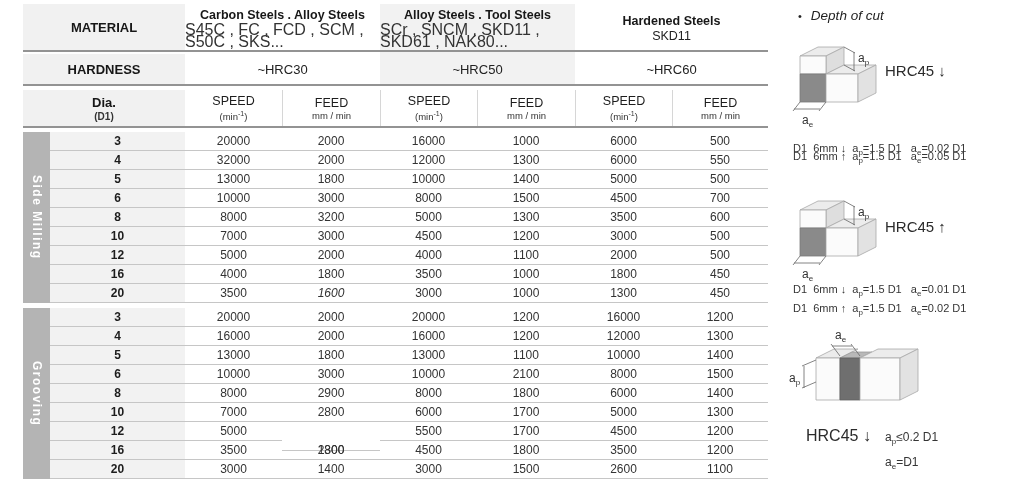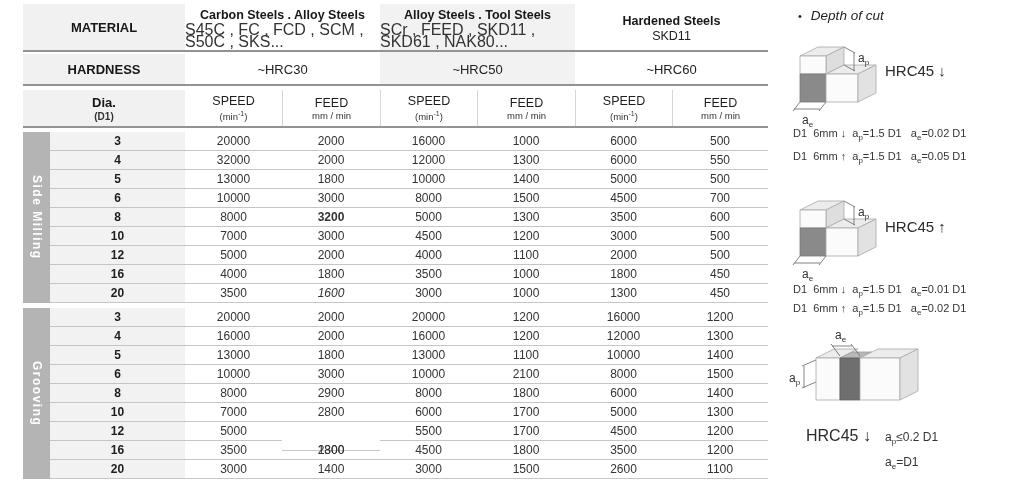--- a/index.html
+++ b/index.html
@@ -62,21 +62,21 @@
       <span class="t1">Dia.</span>
       <span class="t2">(D1)</span>
     </div>
 
     <div class="cell grp g1 row1">
       <span class="gname">Carbon Steels . Alloy Steels</span>
       <span class="ggrades">S45C , FC , FCD , SCM , S50C , SKS...</span>
     </div>
     <div class="cell grp g2 row1">
       <span class="gname">Alloy  Steels . Tool Steels</span>
-      <span class="ggrades">SCr , FEED , SKD11 , SKD61 , NAK80...</span>
+      <span class="ggrades">SCr , SNCM , SKD11 , SKD61 , NAK80...</span>
     </div>
     <div class="cell grp g3 big row1">
       <span class="gname">Hardened Steels</span>
       <span class="ggrades">SKD11</span>
     </div>
 
     <div class="cell hval g1 row3">~HRC30</div>
     <div class="cell hval g2 row3">~HRC50</div>
     <div class="cell hval g3 row3">~HRC60</div>
 
@@ -135,21 +135,21 @@
       <div class="cell val" style="grid-area: 9 / 8;">500</div>
       <div class="cell dia" style="grid-area: 10 / 2;">6</div>
       <div class="cell val" style="grid-area: 10 / 3;">10000</div>
       <div class="cell val" style="grid-area: 10 / 4;">3000</div>
       <div class="cell val" style="grid-area: 10 / 5;">8000</div>
       <div class="cell val" style="grid-area: 10 / 6;">1500</div>
       <div class="cell val" style="grid-area: 10 / 7;">4500</div>
       <div class="cell val" style="grid-area: 10 / 8;">700</div>
       <div class="cell dia" style="grid-area: 11 / 2;">8</div>
       <div class="cell val" style="grid-area: 11 / 3;">8000</div>
-      <div class="cell val" style="grid-area: 11 / 4; font-weight: bold;">3200</div>
+      <div class="cell val" style="grid-area: 11 / 4;">3200</div>
       <div class="cell val" style="grid-area: 11 / 5;">5000</div>
       <div class="cell val" style="grid-area: 11 / 6;">1300</div>
       <div class="cell val" style="grid-area: 11 / 7;">3500</div>
       <div class="cell val" style="grid-area: 11 / 8;">600</div>
       <div class="cell dia" style="grid-area: 12 / 2;">10</div>
       <div class="cell val" style="grid-area: 12 / 3;">7000</div>
       <div class="cell val" style="grid-area: 12 / 4;">3000</div>
       <div class="cell val" style="grid-area: 12 / 5;">4500</div>
       <div class="cell val" style="grid-area: 12 / 6;">1200</div>
       <div class="cell val" style="grid-area: 12 / 7;">3000</div>
@@ -257,21 +257,21 @@
       <line x1="52" y1="21" x2="63" y2="27" stroke="#666" stroke-width="0.8"></line>
       <line x1="52" y1="39" x2="63" y2="45" stroke="#666" stroke-width="0.8"></line>
       <line x1="62" y1="26" x2="62" y2="45" stroke="#666" stroke-width="0.8"></line>
       <line x1="8" y1="76" x2="1" y2="85" stroke="#666" stroke-width="0.8"></line>
       <line x1="34" y1="76" x2="27" y2="85" stroke="#666" stroke-width="0.8"></line>
       <line x1="2" y1="83" x2="28" y2="83" stroke="#666" stroke-width="0.8"></line>
       <text x="66" y="36" font-size="12"><tspan>a</tspan><tspan dy="3" font-size="8">p</tspan></text>
       <text x="10" y="98" font-size="12"><tspan>a</tspan><tspan dy="3" font-size="8">e</tspan></text>
     </svg>
     <div class="hrc" style="left:97px;top:62px">HRC45 ↓</div>
-    <div class="note" style="left:5px;top:127px">D1  6mm ↓  a<sub>p</sub>=1.5 D1   a<sub>e</sub>=0.02 D1</div>
+    <div class="note" style="left:5px;top:142px">D1  6mm ↓  a<sub>p</sub>=1.5 D1   a<sub>e</sub>=0.02 D1</div>
     <div class="note" style="left:5px;top:150px">D1  6mm ↑  a<sub>p</sub>=1.5 D1   a<sub>e</sub>=0.05 D1</div>
 
     <svg style="left:4px;top:180px" width="92" height="102" viewBox="0 0 92 102">
       <polygon points="8,30 26,21 52,21 34,30" fill="#ececec" stroke="#a8a8a8" stroke-width="0.8"></polygon>
       <polygon points="34,30 52,21 52,39 34,48" fill="#dedede" stroke="#a8a8a8" stroke-width="0.8"></polygon>
       <polygon points="8,30 34,30 34,48 8,48" fill="#fbfbfb" stroke="#a8a8a8" stroke-width="0.8"></polygon>
       <polygon points="8,48 34,48 34,76 8,76" fill="#8a8a8a" stroke="#7a7a7a" stroke-width="0.8"></polygon>
       <polygon points="34,48 52,39 84,39 66,48" fill="#ececec" stroke="#a8a8a8" stroke-width="0.8"></polygon>
       <polygon points="34,48 66,48 66,76 34,76" fill="#fbfbfb" stroke="#a8a8a8" stroke-width="0.8"></polygon>
       <polygon points="66,48 84,39 84,67 66,76" fill="#e2e2e2" stroke="#a8a8a8" stroke-width="0.8"></polygon>

